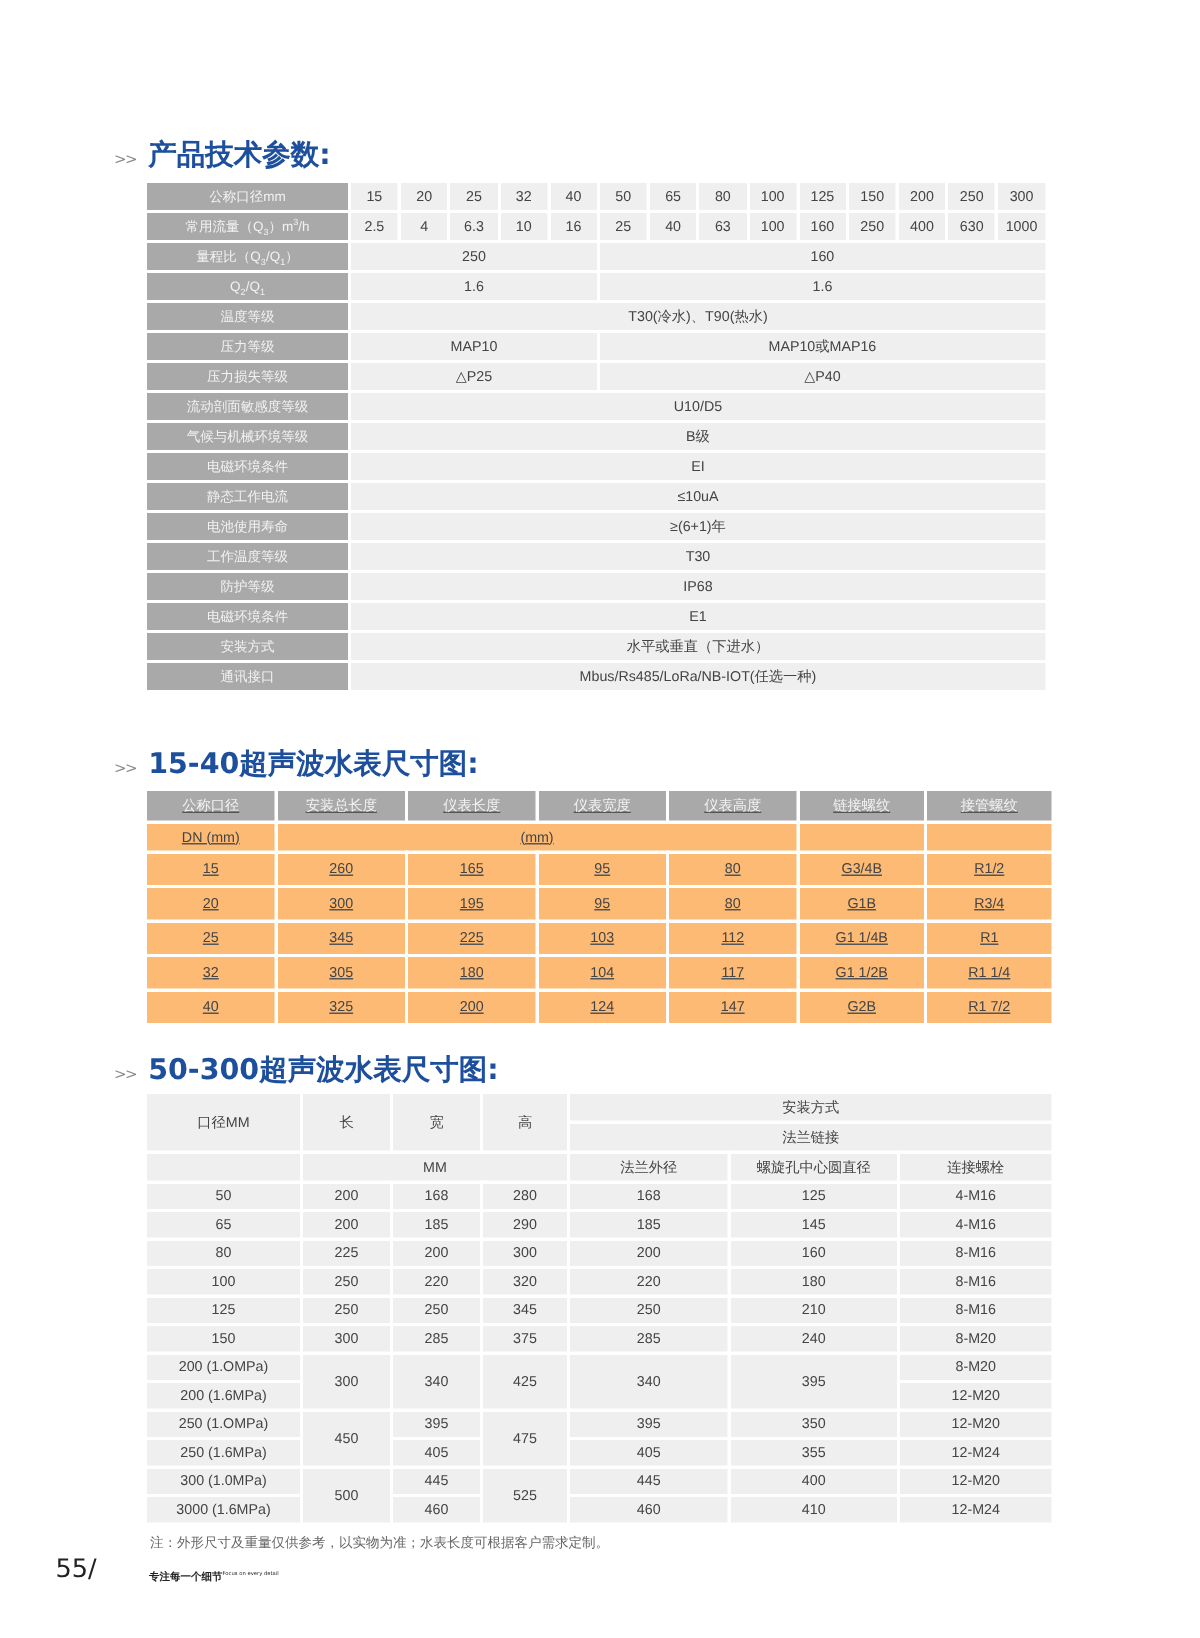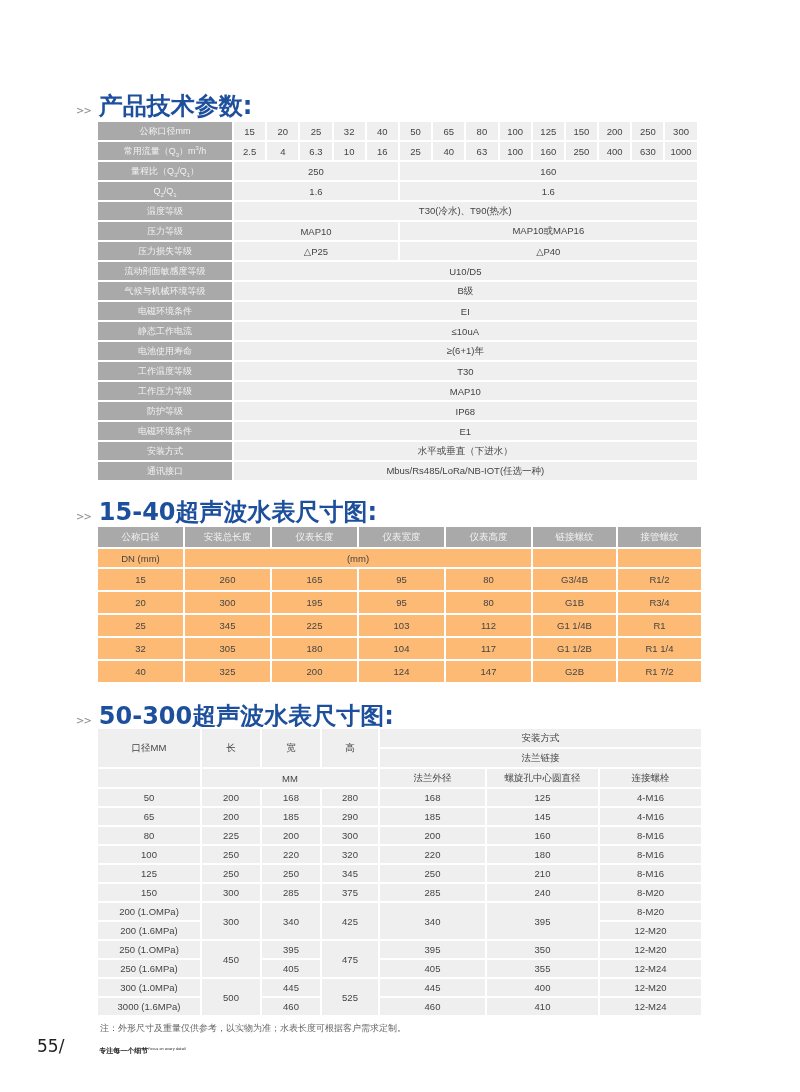--- a/index.html
+++ b/index.html
@@ -1,28 +1,28 @@
 <!DOCTYPE html>
 <html><head>
 <meta charset="utf-8">
 <style>
   * { box-sizing: border-box; margin: 0; padding: 0; }
   html, body { width: 800px; height: 1092px; background: #ffffff; overflow: hidden; }
   body { position: relative; font-family: "DejaVu Sans", "Liberation Sans", sans-serif; color: #555; }
   .section-title { position: absolute; left: 76px; display: flex; align-items: baseline; }
   .section-title .chev { font-size: 10px; color: #8a8a8a; margin-right: 8px; letter-spacing: -1px; }
-  .section-title .txt { font-size: 24px; font-weight: bold; color: #1d4f9c; }
+  .section-title .txt { font-size: 19px; font-weight: bold; color: #1d4f9c; }
   table { position: absolute; border-collapse: collapse; table-layout: fixed; font-size: 9.5px; font-family: "Liberation Sans", "DejaVu Sans", sans-serif; }
   td, th { text-align: center; vertical-align: middle; border: 2px solid #ffffff; font-weight: normal; color: #444; overflow: hidden; white-space: nowrap; }
   
   #spec-table { left: 96px; top: 120px; width: 601px; }
   #spec-table td { height: 20px; background: #efefef; }
   #spec-table td.lbl { background: #a9a9a9; color: #f2f2f2; font-size: 9px; }
   
-  #dim-small { left: 96px; top: 525px; width: 605px; }
+  #dim-small { left: 96px; top: 525px; width: 605px; text-decoration: underline; }
   #dim-small th { background: #a9a9a9; color: #f2f2f2; height: 22px; font-size: 9.5px; }
   #dim-small td { background: #fdba74; height: 23px; }
   #dim-small tr.unit td { height: 20px; }
   
   #dim-large { left: 96px; top: 727px; width: 605px; }
   #dim-large td { background: #efefef; height: 19px; }
   #dim-large td.hd { height: 20px; letter-spacing: 0px; }
   .spaced { letter-spacing: 6px; }
   .note { position: absolute; left: 100px; top: 1022px; font-size: 9px; color: #666; }
   .footer { position: absolute; left: 37px; top: 1038px; display: flex; align-items: flex-end; gap: 33px; }
@@ -123,24 +123,20 @@
       </tr>
       <tr>
         <td class="lbl">电池使用寿命</td>
         <td colspan="14">≥(6+1)年</td>
       </tr>
       <tr>
         <td class="lbl">工作温度等级</td>
         <td colspan="14">T30</td>
       </tr>
       <tr>
-        <td class="lbl">工作压力等级</td>
-        <td colspan="14">MAP10</td>
-      </tr>
-      <tr>
         <td class="lbl">防护等级</td>
         <td colspan="14">IP68</td>
       </tr>
       <tr>
         <td class="lbl">电磁环境条件</td>
         <td colspan="14">E1</td>
       </tr>
       <tr>
         <td class="lbl">安装方式</td>
         <td colspan="14">水平或垂直（下进水）</td>

